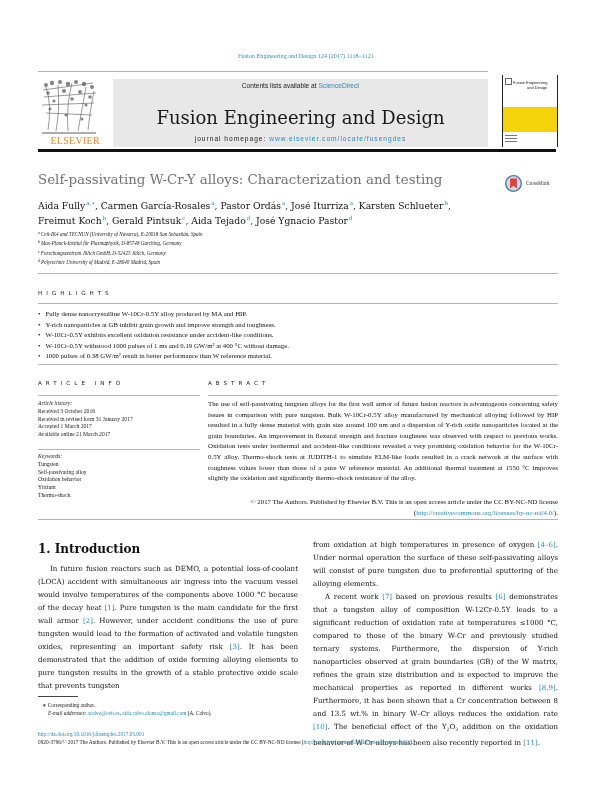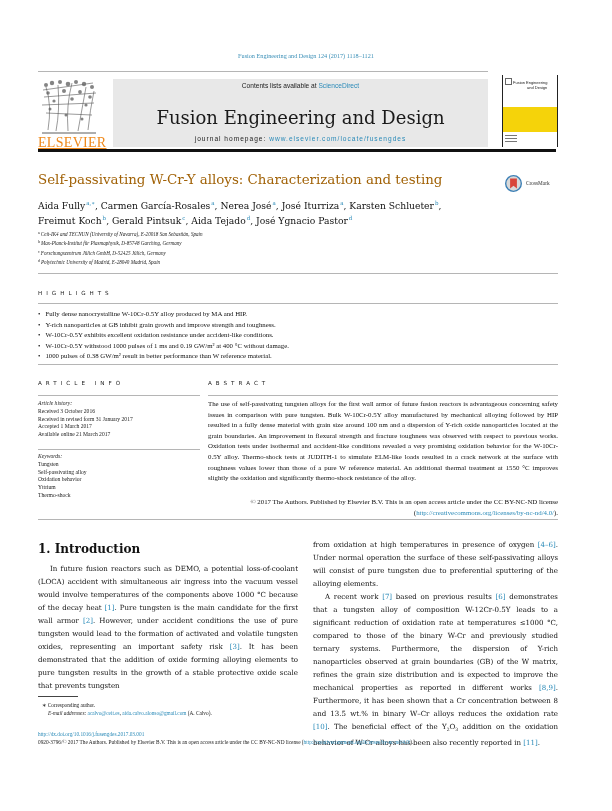--- a/index.html
+++ b/index.html
@@ -7,41 +7,41 @@
          font-family: "DejaVu Serif", serif; color: #111; }
   .abs { position: absolute; }
   a, .link { color: #2a8ab8; text-decoration: none; }
 
   .journal-ref { left: 0; width: 612px; top: 52px; text-align: center;
                  font-size: 6.2px; color: #3a8fb7; font-family: "Liberation Serif", serif; }
   .rule-top { left: 38px; top: 71px; width: 450px; height: 1px; background: #b5b5b5; }
 
   .elsevier-logo { left: 38px; top: 75px; width: 62px; height: 70px; }
   .elsevier-word { left: 38px; top: 135px; width: 62px; text-align: right;
-                   color: #f08a1c; font-family: "Liberation Serif", serif; font-size: 14px; letter-spacing: 0.3px; text-decoration: underline; }
+                   color: #f08a1c; font-family: "Liberation Serif", serif; font-size: 10px; letter-spacing: 0.3px; }
 
   .banner { left: 113px; top: 79px; width: 375px; height: 68px; background: #e8e8e8; }
   .contents-line { left: 113px; top: 82px; width: 375px; text-align: center;
                    font-family: "Liberation Sans", sans-serif; font-size: 6.6px; color: #222; }
   .journal-title { left: 113px; top: 99px; width: 375px; text-align: center;
                    font-family: "DejaVu Serif", serif; font-size: 18px; color: #1a1a1a; margin-top: 8px; }
   .homepage-line { left: 113px; top: 135px; width: 375px; text-align: center;
                    font-family: "Liberation Sans", sans-serif; font-size: 6.6px; letter-spacing: 1px; color: #222; }
 
   .cover { left: 502px; top: 75px; width: 54px; height: 72px; background: #fff;
            border-left: 1px solid #222; border-right: 1px solid #222; }
   .cover .cover-title { position: absolute; left: 10px; top: 6px; font-size: 4px;
                         font-family: "Liberation Sans", sans-serif; line-height: 4.5px; color: #222; }
   .cover .cover-emblem { position: absolute; left: 2px; top: 3px; width: 5px; height: 5px; border: 1px solid #666; }
   .cover .cover-yellow { position: absolute; left: 0; top: 32px; width: 54px; height: 25px; background: #f5d30a; }
   .cover .cover-footer { position: absolute; left: 2px; top: 60px; width: 12px; height: 1px; background: #777; box-shadow: 0 3px 0 #777, 0 6px 0 #777; }
 
   .rule-thick { left: 38px; top: 149px; width: 518px; height: 3px; background: #111; }
 
-  .article-title { left: 38px; top: 172px; font-size: 13.4px; color: #a16207; font-family: "DejaVu Serif", serif; }
+  .article-title { left: 38px; top: 172px; font-size: 13.4px; color: #737373; font-family: "DejaVu Serif", serif; }
   .crossmark { left: 505px; top: 175px; width: 82px; height: 20px; }
   .crossmark-icon { position: absolute; left: 0; top: 0; width: 17px; height: 17px; }
   .crossmark-label { position: absolute; left: 21px; top: 5px; font-size: 5.3px; font-family: "Liberation Serif", serif; color: #333; }
 
   .authors { left: 38px; top: 197px; width: 520px; font-size: 9.2px; line-height: 13px; color: #111; }
   .authors sup { font-size: 5.5px; color: #2a8ab8; vertical-align: 4px; margin-left: 1px; }
   .affiliations { left: 38px; top: 229px; font-size: 5.1px; line-height: 8.3px; font-style: italic;
                   font-family: "Liberation Serif", serif; color: #222; }
   .affiliations sup { font-style: normal; font-size: 4px; vertical-align: 2px; margin-right: 1px; }
 
@@ -145,21 +145,21 @@
   <svg class="crossmark-icon" viewBox="0 0 20 20">
     <circle cx="10" cy="10" r="9.2" fill="#d9d9d9" stroke="#3b7fb5" stroke-width="1.6"></circle>
     <path d="M6 4 H14 V16 L10 12.5 L6 16 Z" fill="#d9453a"></path>
   </svg>
   <span class="crossmark-label">CrossMark</span>
 </div>
 
 <div class="abs authors">
   <span><span>Aida Fully</span><sup>a,∗</sup></span>,
   <span><span>Carmen García-Rosales</span><sup>a</sup></span>,
-  <span><span>Nerea José</span><sup>a</sup></span>,
+  <span><span>Pastor Ordás</span><sup>a</sup></span>,
   <span><span>José Iturriza</span><sup>a</sup></span>,
   <span><span>Karsten Schlueter</span><sup>b</sup></span>,<br>
   <span><span>Freimut Koch</span><sup>b</sup></span>,
   <span><span>Gerald Pintsuk</span><sup>c</sup></span>,
   <span><span>Aida Tejado</span><sup>d</sup></span>,
   <span><span>José Ygnacio Pastor</span><sup>d</sup></span>
 </div>
 
 <div class="abs affiliations">
   <div><sup>a</sup><span>Ceit-IK4 and TECNUN (University of Navarra), E-20018 San Sebastián, Spain</span></div>

